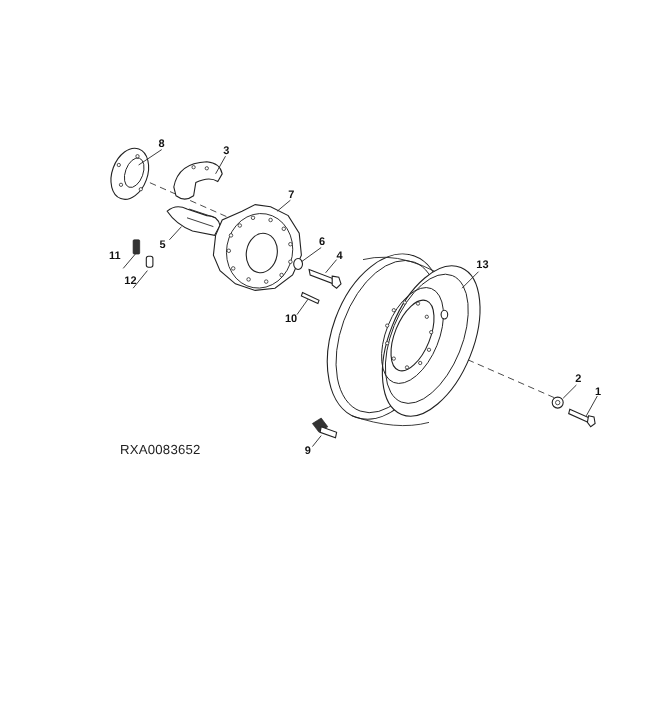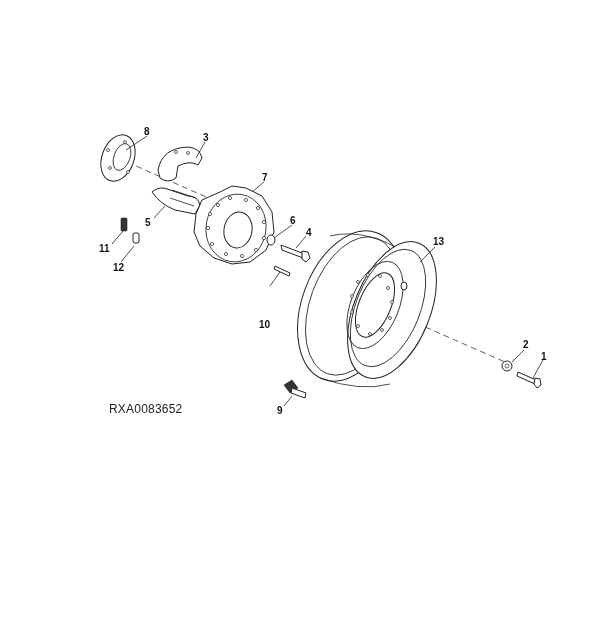--- a/index.html
+++ b/index.html
@@ -125,22 +125,22 @@
     <path class="leader" d="M543,360 L533,378"></path>
     <path class="leader" d="M284,406 L292,396"></path>
   </svg>
 
   <span class="callout" style="left:144px;top:127px;">8</span>
   <span class="callout" style="left:203px;top:133px;">3</span>
   <span class="callout" style="left:262px;top:173px;">7</span>
   <span class="callout" style="left:145px;top:218px;">5</span>
   <span class="callout" style="left:290px;top:216px;">6</span>
   <span class="callout" style="left:306px;top:228px;">4</span>
-  <span class="callout" style="left:99px;top:244px;">11</span>
-  <span class="callout" style="left:113px;top:263px;">12</span>
-  <span class="callout" style="left:259px;top:286px;margin-top:34px;">10</span>
+  <span class="callout" style="left:99px;top:228px;">11</span>
+  <span class="callout" style="left:113px;top:251px;">12</span>
+  <span class="callout" style="left:259px;top:286px;">10</span>
   <span class="callout" style="left:433px;top:237px;">13</span>
   <span class="callout" style="left:523px;top:340px;">2</span>
   <span class="callout" style="left:541px;top:352px;">1</span>
   <span class="callout" style="left:277px;top:406px;">9</span>
 
   <span class="figure-id" style="left:109px;top:402px;text-align:center;">RXA0083652</span>
 </div>
 
 </body></html>

